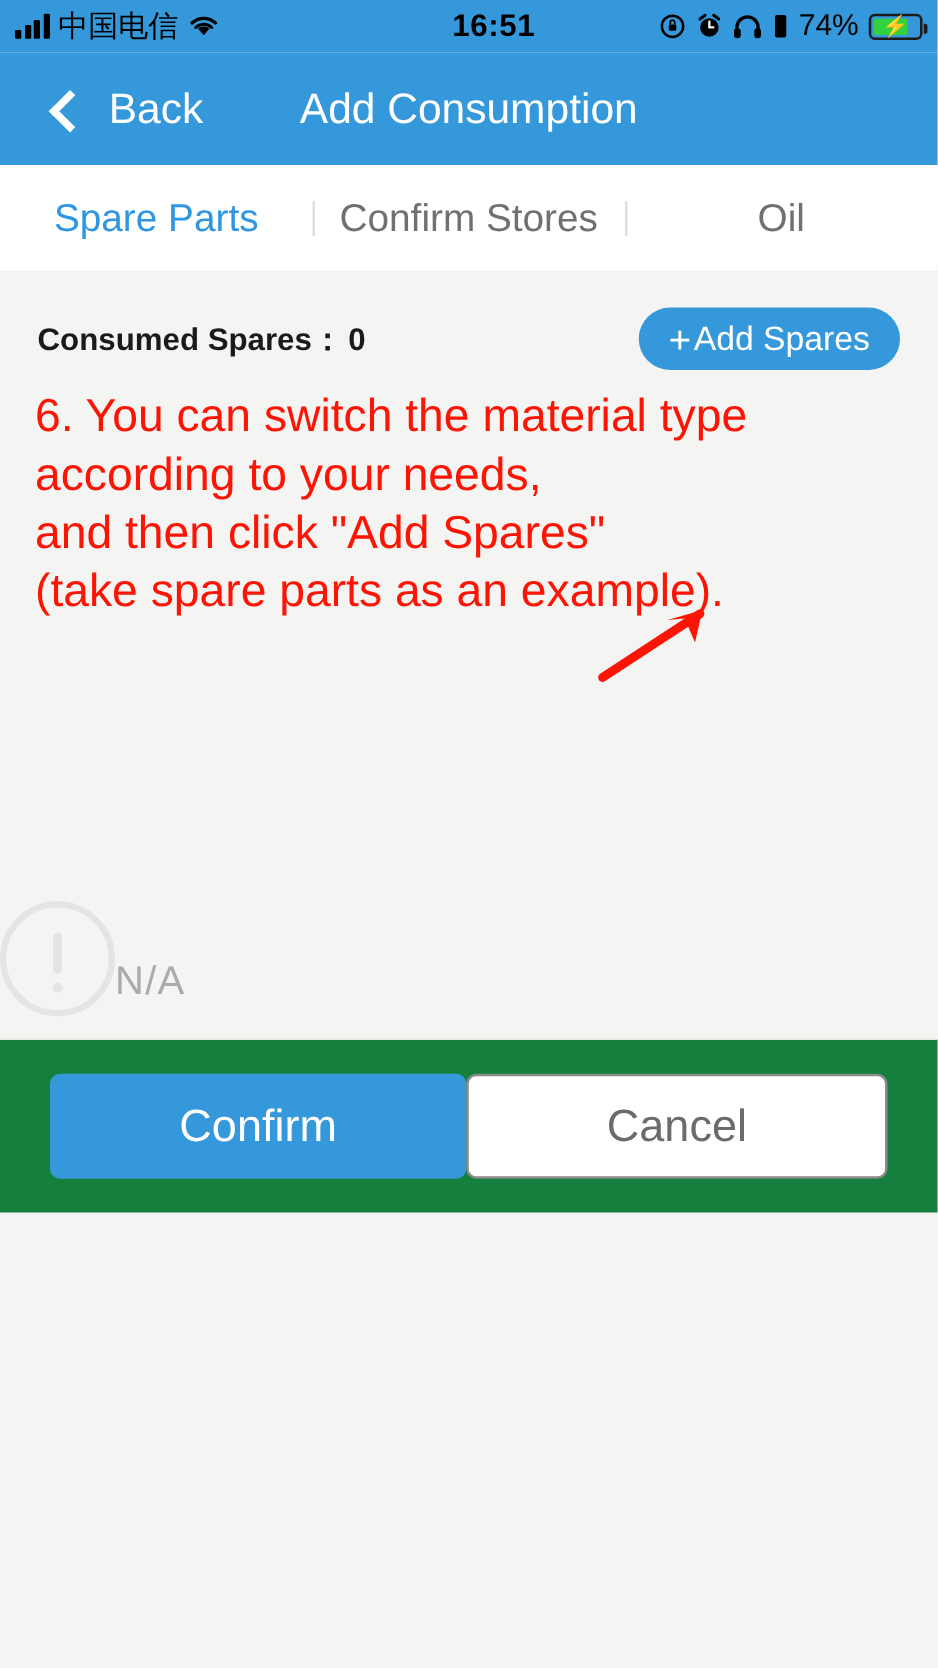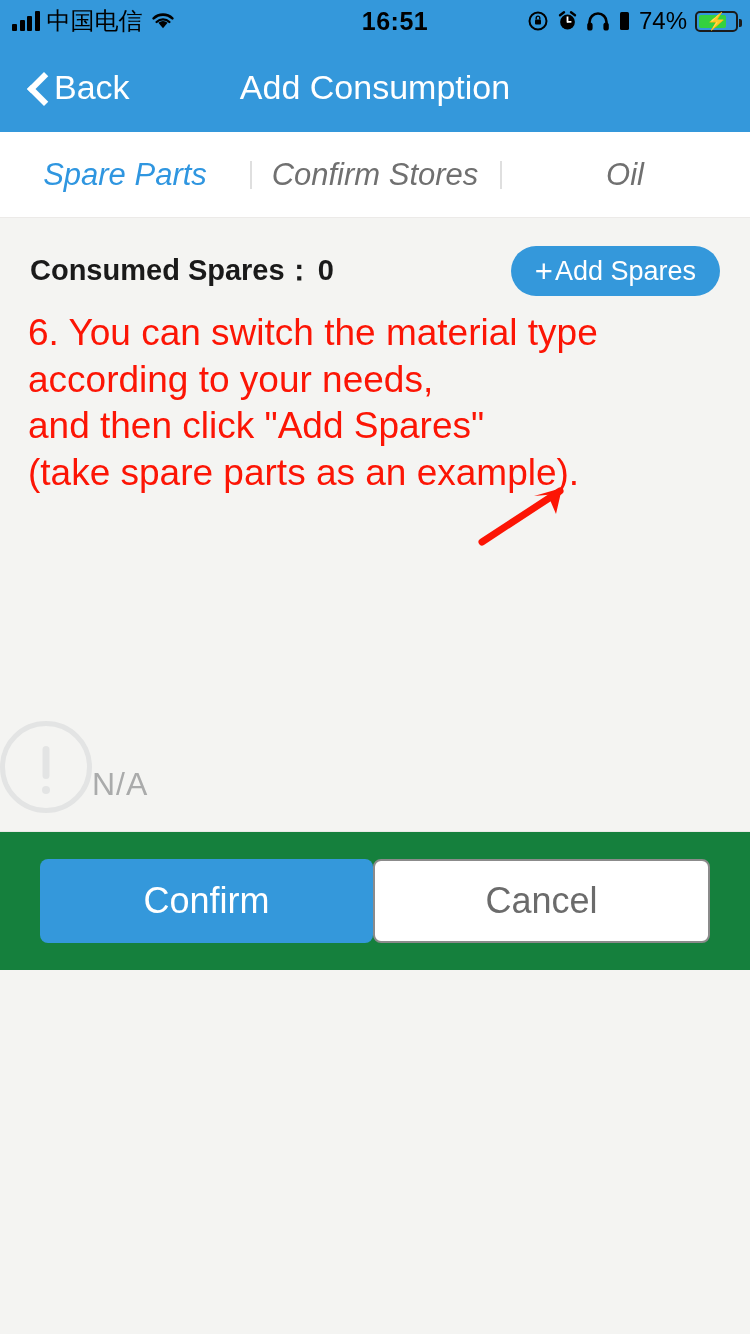--- a/index.html
+++ b/index.html
@@ -35,52 +35,52 @@
   }
   .batt::after { content:""; position:absolute; right:-6px; top:6px; width:3px; height:8px; background:#1b1b1b; border-radius:0 2px 2px 0; }
   .batt .fill { background:#34d13f; height:100%; width:78%; border-radius:2px; }
   .bolt { position:absolute; left:50%; top:50%; transform:translate(-50%,-50%); font-size:17px; color:#000; line-height:1; }
 
   
   .navbar {
     flex:0 0 90px; background:#3498db; position:relative;
     display:flex; align-items:center;
   }
-  .back { display:flex; align-items:center; gap:4px; padding-left:26px; cursor:pointer; }
+  .back { display:flex; align-items:center; gap:25px; padding-left:26px; cursor:pointer;margin-left:12px; }
   .chev { width:24px; height:24px; position:relative; }
   .chev::before {
     content:""; position:absolute; left:6px; top:2px;
     width:18px; height:18px; border-left:6px solid #fff; border-bottom:6px solid #fff;
     transform:rotate(45deg);
   }
   .back-label { font-size:34px; color:#fff; }
   .nav-title {
     position:absolute; left:0; right:0; text-align:center;
     font-size:34px; color:#fff; pointer-events:none;
   }
 
   
   .tabs {
     flex:0 0 86px; background:#fff; display:flex; align-items:center;
-    position:relative; border-bottom:1px solid #eceae8;font-style:italic;
+    position:relative; border-bottom:1px solid #eceae8;
   }
   .tab { flex:1; text-align:center; font-size:31px; color:#707070; cursor:pointer; position:relative; }
   .tab.active { color:#2f96e0; }
   .tab + .tab::before {
     content:""; position:absolute; left:0; top:50%; transform:translateY(-50%);
     width:2px; height:28px; background:#dfdfdf;
   }
 
   
   .content { flex:1; background:#f4f4f2; position:relative; overflow:hidden; }
   .row-head {
     display:flex; align-items:center; justify-content:space-between;
     padding:28px 30px 0 30px; position:relative;
   }
-  .consumed { font-size:29px; font-weight:bold; color:#1a1a1a; white-space:nowrap;text-align:right; }
+  .consumed { font-size:25px; font-weight:bold; color:#1a1a1a; white-space:nowrap;text-align:right; }
   .consumed .cnt { font-weight:bold; margin-left:4px; }
   .add-btn {
     background:#3498db; color:#fff; border:none; border-radius:30px;
     height:50px; padding:0 24px; font-size:27px; font-family:inherit;
     display:flex; align-items:center; justify-content:center; cursor:pointer;
   }
   .add-btn .plus { font-size:31px; font-weight:300; margin-right:2px; line-height:1; }
 
   .arrow { position:absolute; left:470px; top:262px; width:120px; height:70px; pointer-events:none; }
 

